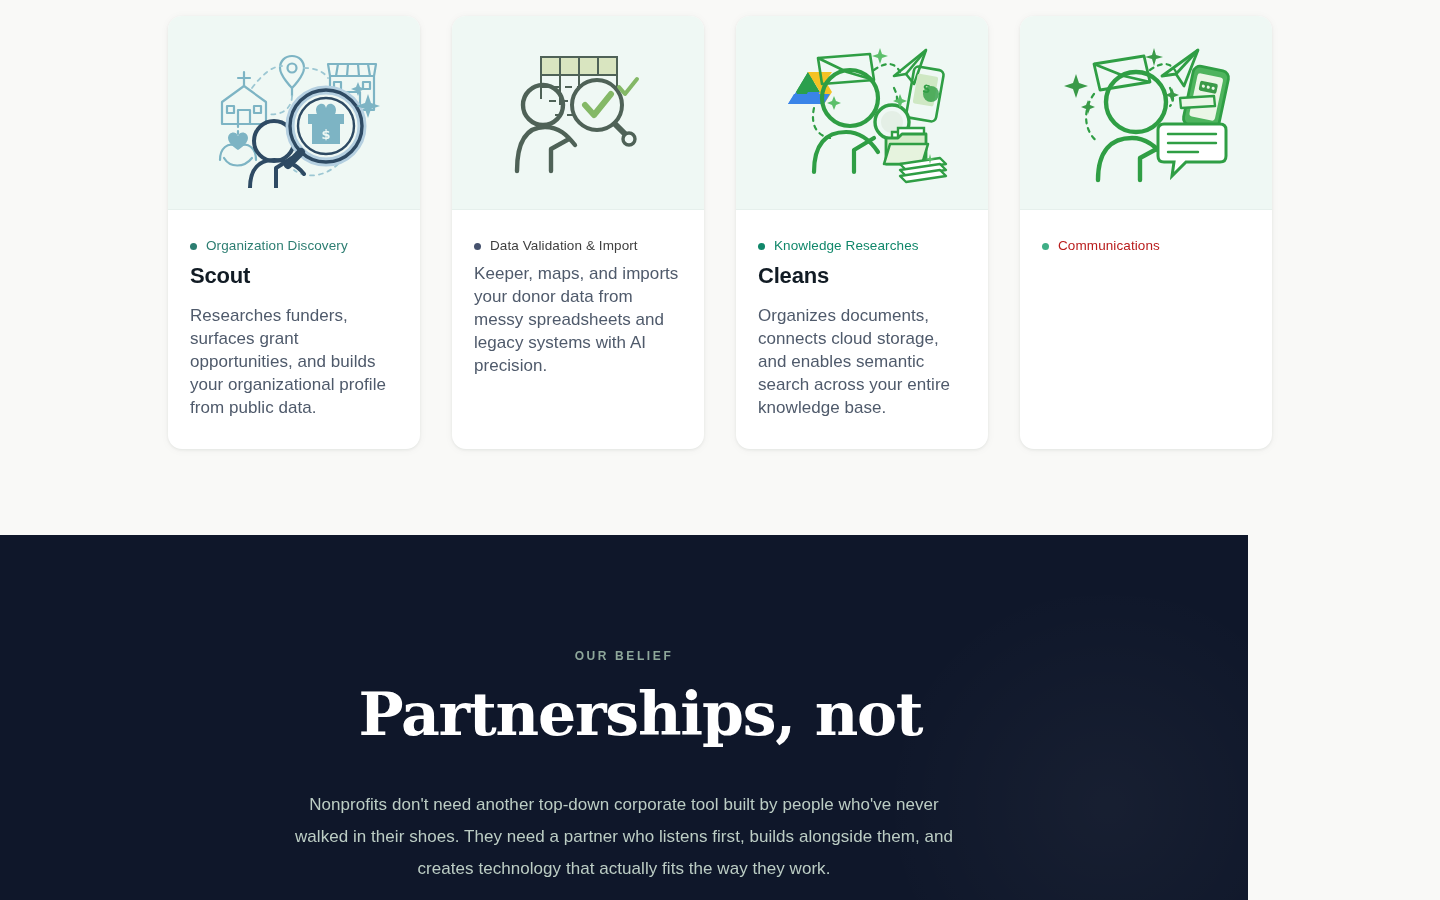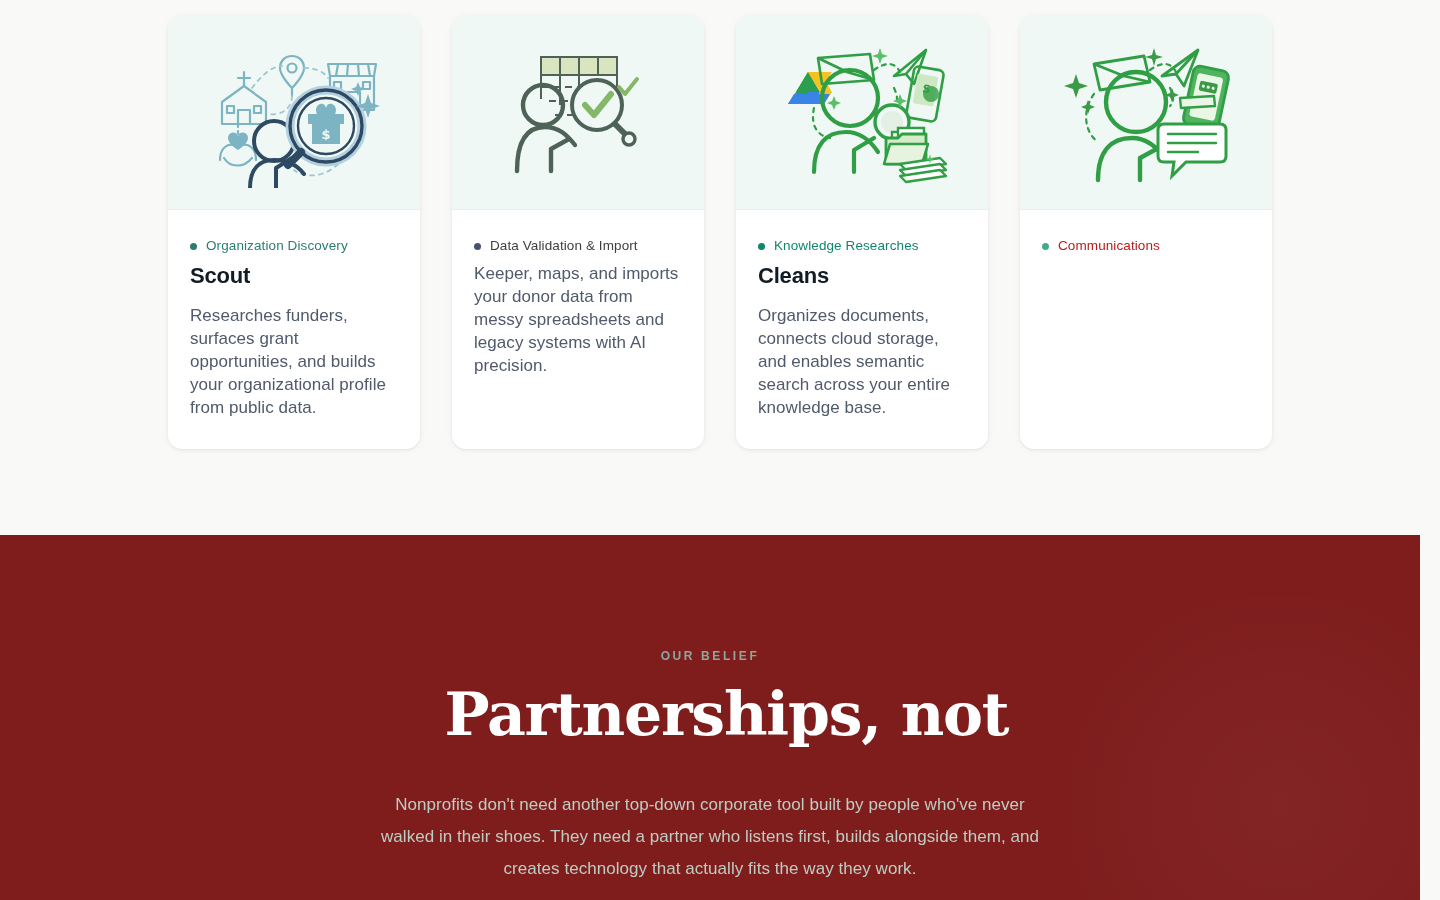--- a/index.html
+++ b/index.html
@@ -77,23 +77,23 @@
   .card-desc {
     font-size: 17px;
     line-height: 23px;
     color: #4f5a6b;
     letter-spacing: .05px;
   }
 
   
   .belief-section {
     position: relative;
-    width: 1420px;
+    width: 1248px;
     height: 365px;
-    background: #7f1d1d;
+    background: #0f172a;
     overflow: hidden;
   }
   .belief-glow {
     position: absolute;
     right: -120px;
     top: 60px;
     width: 520px;
     height: 420px;
     border-radius: 50%;
     background: radial-gradient(circle, rgba(255,255,255,.035) 0%, rgba(255,255,255,0) 68%);

